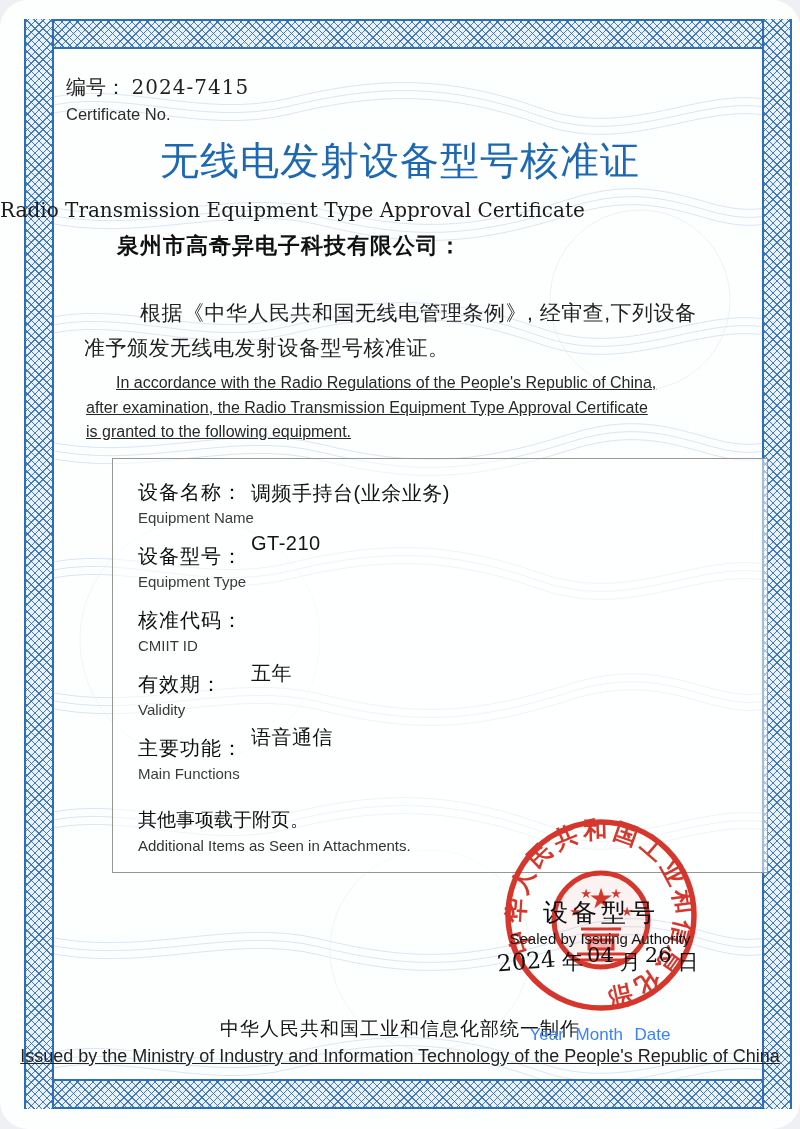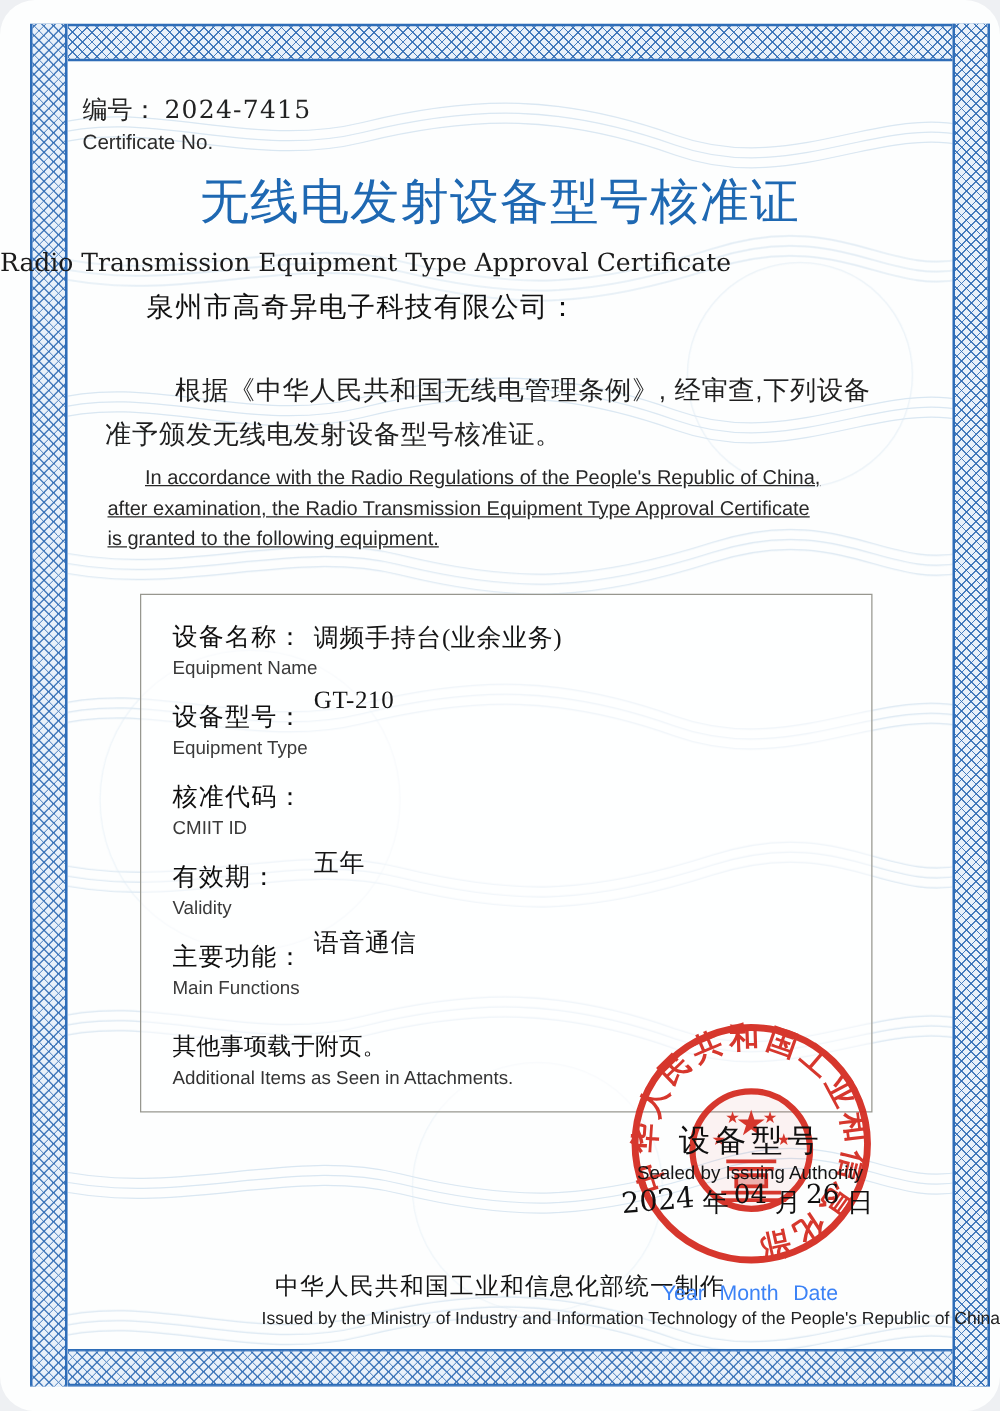--- a/index.html
+++ b/index.html
@@ -32,39 +32,39 @@
     position:absolute;left:0;top:134px;width:100%;text-align:center;
     font-family:"DejaVu Serif",serif;font-weight:normal;font-size:39px;
     color:#1e68b2;letter-spacing:1px;
   }
   .title-en{
     position:absolute;left:0;top:198px;width:100%;text-align:left;
     font-family:"DejaVu Serif",serif;font-size:20px;color:#1b1b1b;
   }
   .addressee{
     position:absolute;left:117px;top:231px;
-    font-family:"DejaVu Serif",serif;font-weight:normal;font-size:22px;color:#111;
+    font-family:"DejaVu Serif",serif;font-weight:bold;font-size:22px;color:#111;
     letter-spacing:1px;
   }
   .intro-cn{position:absolute;left:84px;top:295px;width:640px;font-size:21px;line-height:35px;color:#1f1f1f;letter-spacing:.5px;}
   .intro-cn .ind{padding-left:56px;}
   .intro-en{position:absolute;left:86px;top:371px;width:640px;font-size:16px;line-height:24.5px;color:#272727;text-decoration:underline;}
   .intro-en .ind{padding-left:30px;}
   
   .eqbox{
-    position:absolute;left:112px;top:458px;width:586px;height:415px;
+    position:absolute;left:112px;top:458px;width:656px;height:415px;
     border:1px solid #97978f;background:rgba(255,255,255,.55);
-    box-sizing:border-box;padding:20px 0 0 25px;margin-top:17px;
+    box-sizing:border-box;padding:20px 0 0 25px;
   }
   .field{position:relative;margin-bottom:17px;}
   .f-cn{font-size:20px;color:#0e0e0e;letter-spacing:1px;}
   .f-en{font-size:15px;color:#3a3a3a;margin-top:3px;}
   .f-val{
     position:absolute;left:113px;top:-11px;
-    font-family:Liberation Serif, serif;font-size:20px;color:#151515;letter-spacing:.5px;white-space:nowrap;
+    font-family:Liberation Sans, sans-serif;font-size:20px;color:#151515;letter-spacing:.5px;white-space:nowrap;
   }
   .field:nth-child(1) .f-val{top:1px;}
   .eq-note{margin-top:25px;}
   .eq-note .n-cn{font-size:19px;color:#111;}
   .eq-note .n-en{font-size:15px;color:#333;margin-top:4px;}
   
   .seal{position:absolute;left:502px;top:816px;width:198px;height:198px;z-index:2;opacity:.92;}
   .authority-cn{
     position:absolute;left:503px;top:896px;width:196px;text-align:center;z-index:3;
     font-size:25px;letter-spacing:4px;color:#101010;
@@ -80,21 +80,21 @@
   .dateline .num{font-family:"DejaVu Serif",serif;font-size:23px;position:relative;}
   .dateline .n-year{transform:rotate(-5deg);top:-2px;}
   .dateline .n-month,.dateline .n-day{top:-9px;font-size:21px;}
   .dateline .unit{font-size:21px;margin:0 4px 0 6px;}
   .date-en{
     position:absolute;left:455px;top:984px;width:290px;text-align:center;z-index:3;
     font-size:17px;color:#3b82f6;word-spacing:7px;margin-top:41px;
   }
   
   .footer-cn{position:absolute;left:0;top:1016px;width:100%;text-align:center;font-size:19px;color:#141414;letter-spacing:1px;}
-  .footer-en{position:absolute;left:0;top:1046px;width:100%;text-align:right;font-size:14px;color:#222;}
+  .footer-en{position:absolute;left:0;top:1046px;width:100%;text-align:center;font-size:18px;color:#222;text-decoration:underline;}
 </style>
 </head>
 <body>
 
 <div class="page">
 
   <svg class="guilloche" width="800" height="1129" viewBox="0 0 800 1129">
     <defs>
       <path id="w1" d="M40 0 C120 -22 200 20 290 -2 S 450 -24 540 8 S 700 -14 770 0" fill="none"></path>
       <path id="w2" d="M40 0 C140 24 230 -18 320 4 S 470 26 570 -6 S 710 16 770 2" fill="none"></path>

